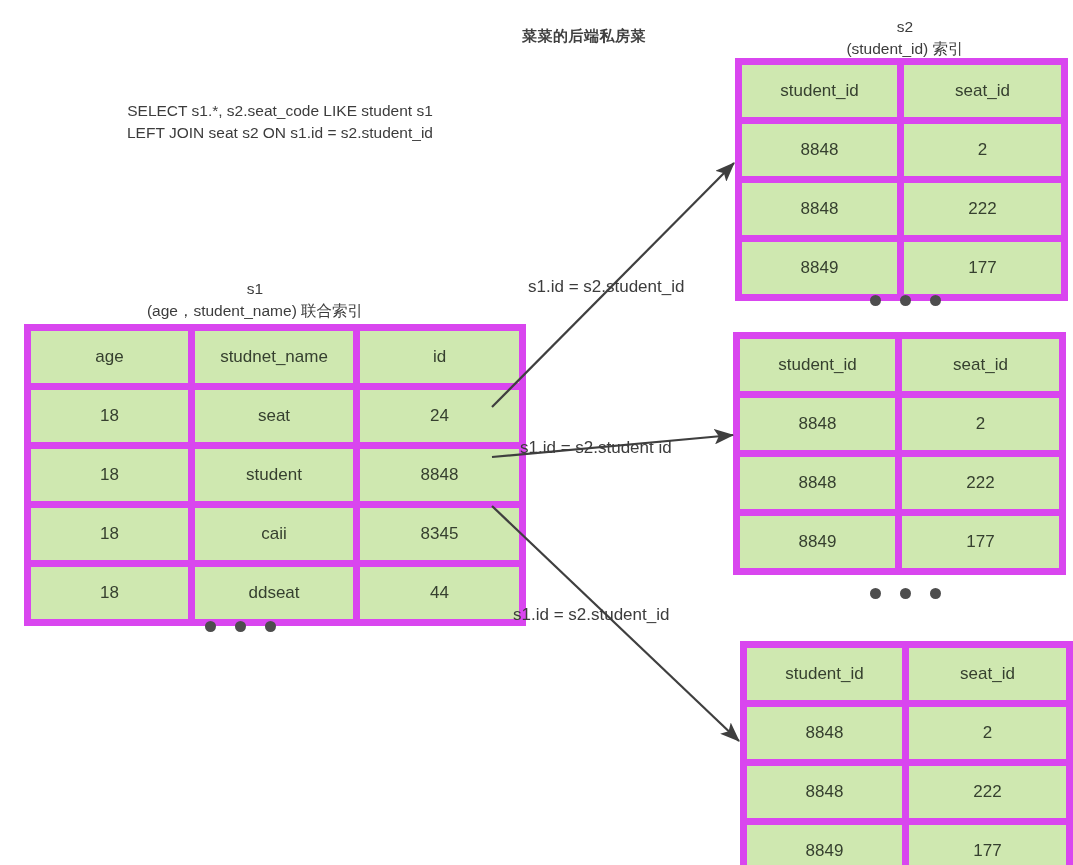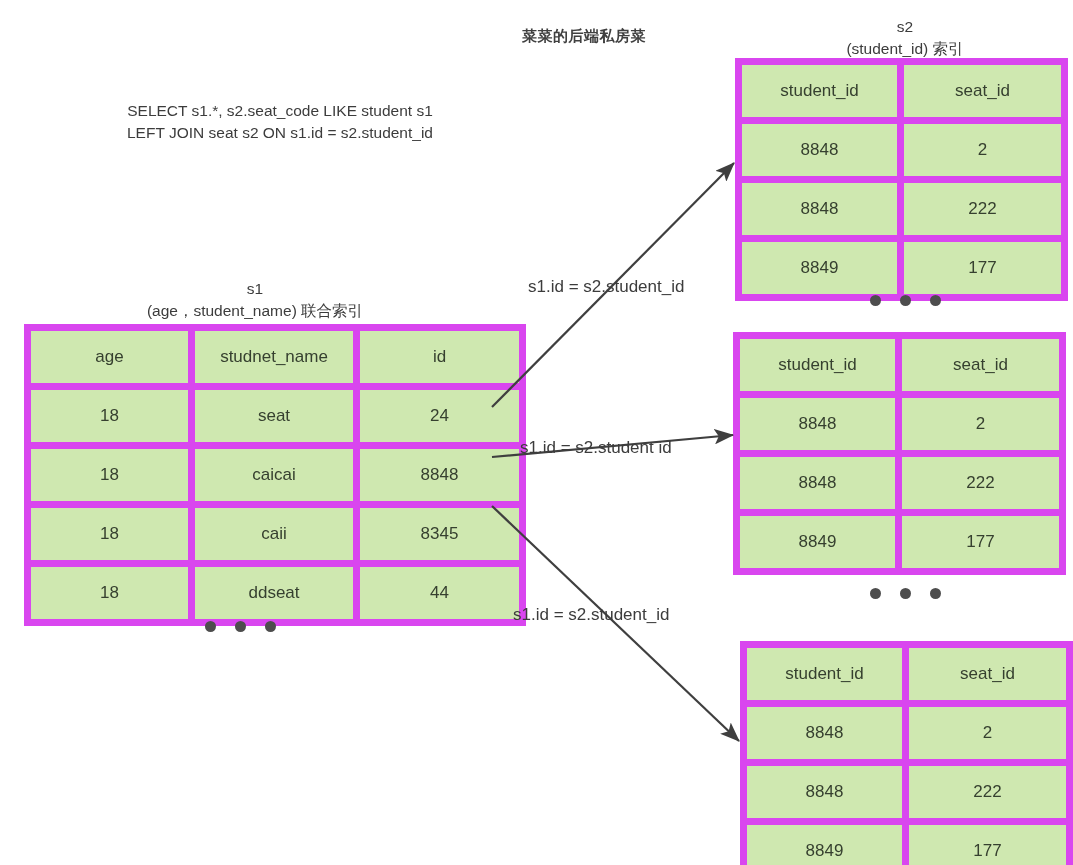--- a/index.html
+++ b/index.html
@@ -154,21 +154,21 @@
         <td class="c-name">studnet_name</td>
         <td class="c-id">id</td>
       </tr>
       <tr>
         <td>18</td>
         <td>seat</td>
         <td>24</td>
       </tr>
       <tr>
         <td>18</td>
-        <td>caicai</td>
+        <td>student</td>
         <td>8848</td>
       </tr>
       <tr>
         <td>18</td>
         <td>caii</td>
         <td>8345</td>
       </tr>
       <tr>
         <td>18</td>
         <td>ddseat</td>

